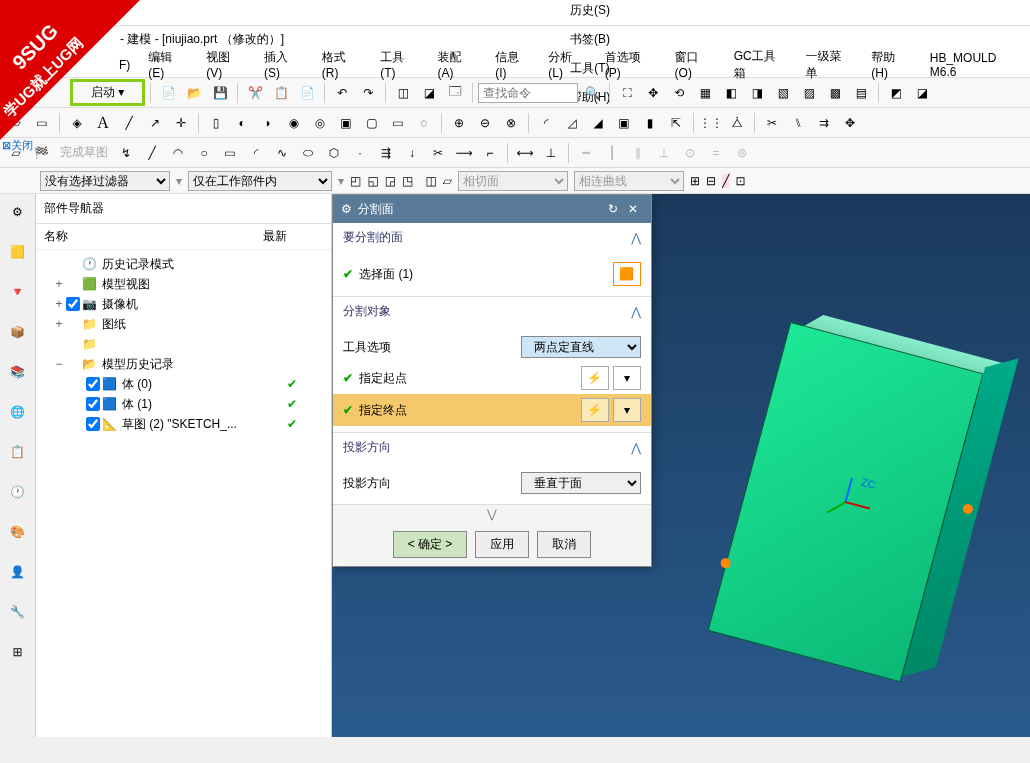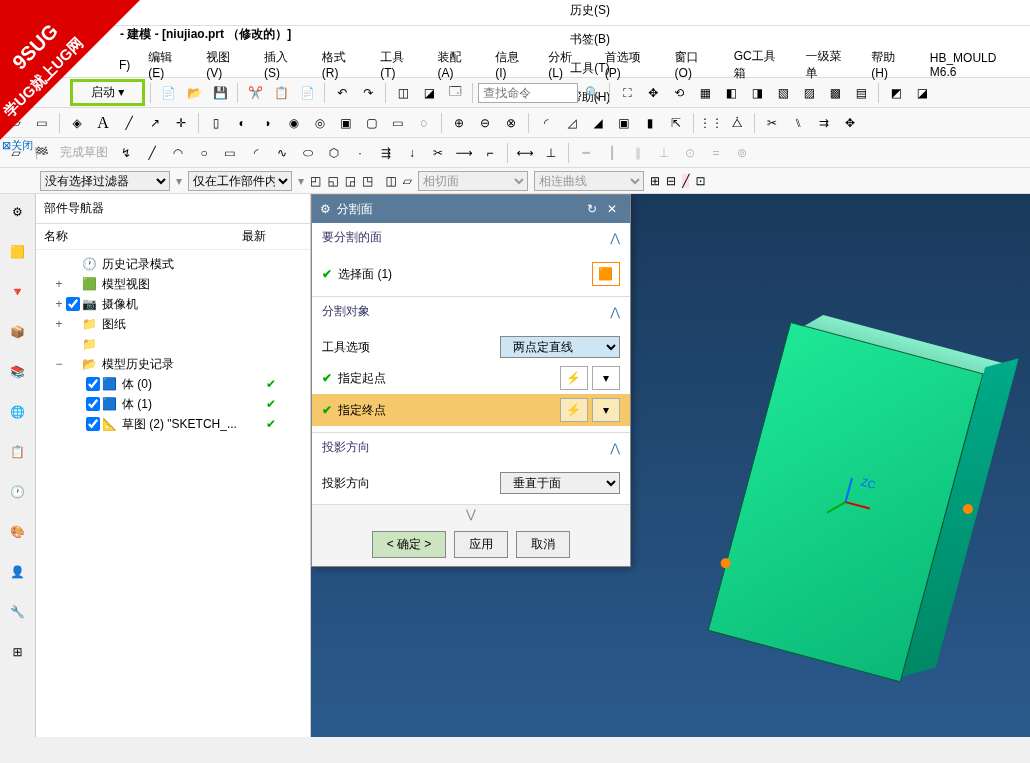--- a/index.html
+++ b/index.html
@@ -1,31 +1,31 @@
 <!DOCTYPE html>
 <html><head>
 <meta charset="utf-8">
 <style>
 *{box-sizing:border-box;margin:0;padding:0;font-family:"Microsoft YaHei","SimSun",sans-serif;font-size:12px;}
 body{width:1030px;height:763px;overflow:hidden;background:#f0f0f0;position:relative;}
 .menubar{height:26px;background:#fff;border-bottom:1px solid #ddd;display:flex;align-items:center;padding-left:150px;gap:8px;flex-direction:column;}
 .menubar span{cursor:pointer;padding:2px 4px;}
-.titlebar{height:26px;background:#fff;display:flex;padding-left:120px;font-weight:bold;}
+.titlebar{height:26px;background:#fff;display:flex;align-items:center;padding-left:120px;}
 .menubar2{height:26px;background:#fff;border-bottom:1px solid #ddd;display:flex;align-items:center;padding-left:115px;gap:10px;}
 .menubar2 span{cursor:pointer;padding:2px 4px;}
 .toolbar{height:30px;background:#f8f8f8;border-bottom:1px solid #ddd;display:flex;align-items:center;padding:2px 4px;gap:2px;overflow:hidden;}
 .toolbar .tbtn{width:24px;height:24px;border:1px solid transparent;display:flex;align-items:center;justify-content:center;cursor:pointer;position:relative;}
 .toolbar .sep{width:1px;height:20px;background:#ccc;margin:0 3px;}
 .searchbox{width:100px;height:20px;border:1px solid #aaa;padding:0 4px;}
 .filterbar{height:26px;background:#f8f8f8;border-bottom:1px solid #ddd;display:flex;align-items:center;padding:2px 40px;gap:6px;}
 .filterbar select{height:20px;border:1px solid #aaa;font-size:12px;}
 .main{display:flex;height:calc(100% - 220px);}
 .lefttabs{width:36px;background:#f0f0f0;border-right:1px solid #ccc;display:flex;flex-direction:column;align-items:center;padding-top:4px;gap:12px;}
 .lefttabs .tab{width:28px;height:28px;display:flex;align-items:center;justify-content:center;cursor:pointer;}
-.navpanel{width:275px;background:#fff;border-right:1px solid #ccc;display:flex;flex-direction:column;}
+.navpanel{width:296px;background:#fff;border-right:1px solid #ccc;display:flex;flex-direction:column;}
 .navheader{padding:6px 8px;border-bottom:1px solid #ddd;}
 .navcols{display:flex;padding:4px 8px;border-bottom:1px solid #eee;font-weight:normal;}
 .navcols .c1{flex:1;}
 .navcols .c2{width:60px;}
 .tree{padding:4px;overflow:auto;}
 .treerow{display:flex;align-items:center;height:20px;padding:1px 0;cursor:pointer;}
 .treerow .ind{display:inline-block;}
 .treerow .exp{width:14px;text-align:center;color:#666;}
 .treerow .chk{width:14px;height:14px;margin-right:2px;}
 .treerow .ico{width:16px;height:16px;margin-right:4px;display:inline-flex;align-items:center;justify-content:center;}
@@ -207,21 +207,21 @@
   <div class="tbtn" style="color:#bbb;">∥</div>
   <div class="tbtn" style="color:#bbb;">⊥</div>
   <div class="tbtn" style="color:#bbb;">⊙</div>
   <div class="tbtn" style="color:#bbb;">=</div>
   <div class="tbtn" style="color:#bbb;">⊚</div>
 </div>
 
 <div class="filterbar">
   <select style="width:130px;"><option>没有选择过滤器</option></select>
   <span style="color:#888;">▾</span>
-  <select style="width:104px;"><option>仅在工作部件内</option></select>
+  <select style="width:144px;"><option>仅在工作部件内</option></select>
   <span style="color:#888;">▾</span>
   <div class="tbtn">◰</div>
   <div class="tbtn">◱</div>
   <div class="tbtn">◲</div>
   <div class="tbtn">◳</div>
   <div class="sep"></div>
   <div class="tbtn">◫</div>
   <div class="tbtn">▱</div>
   <select style="width:110px;color:#999;"><option>相切面</option></select>
   <select style="width:110px;color:#999;"><option>相连曲线</option></select>

